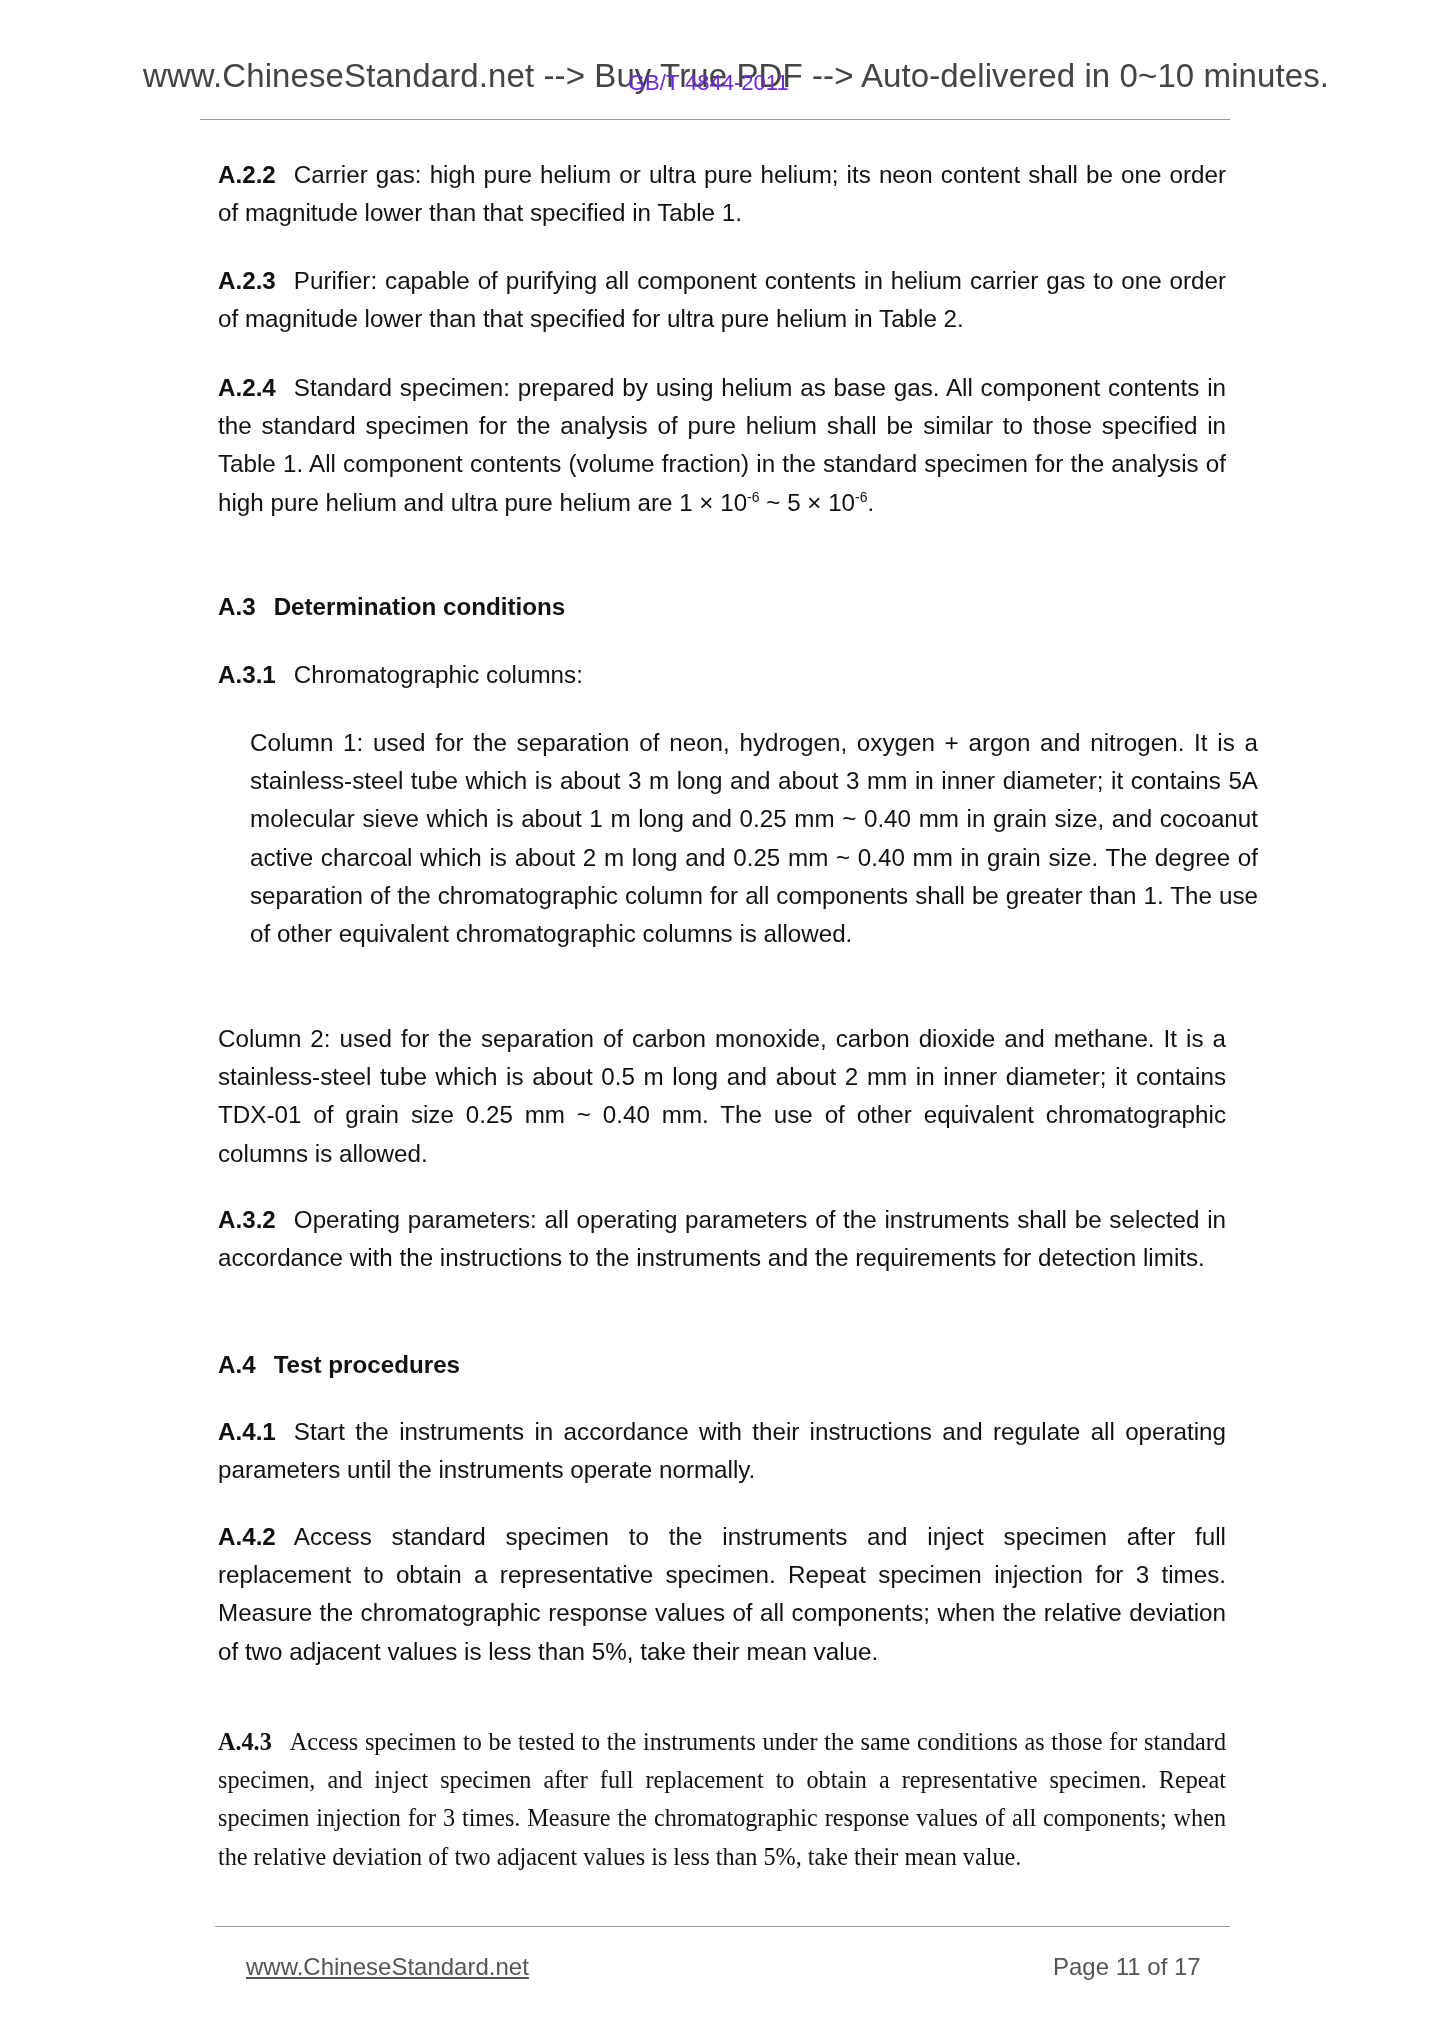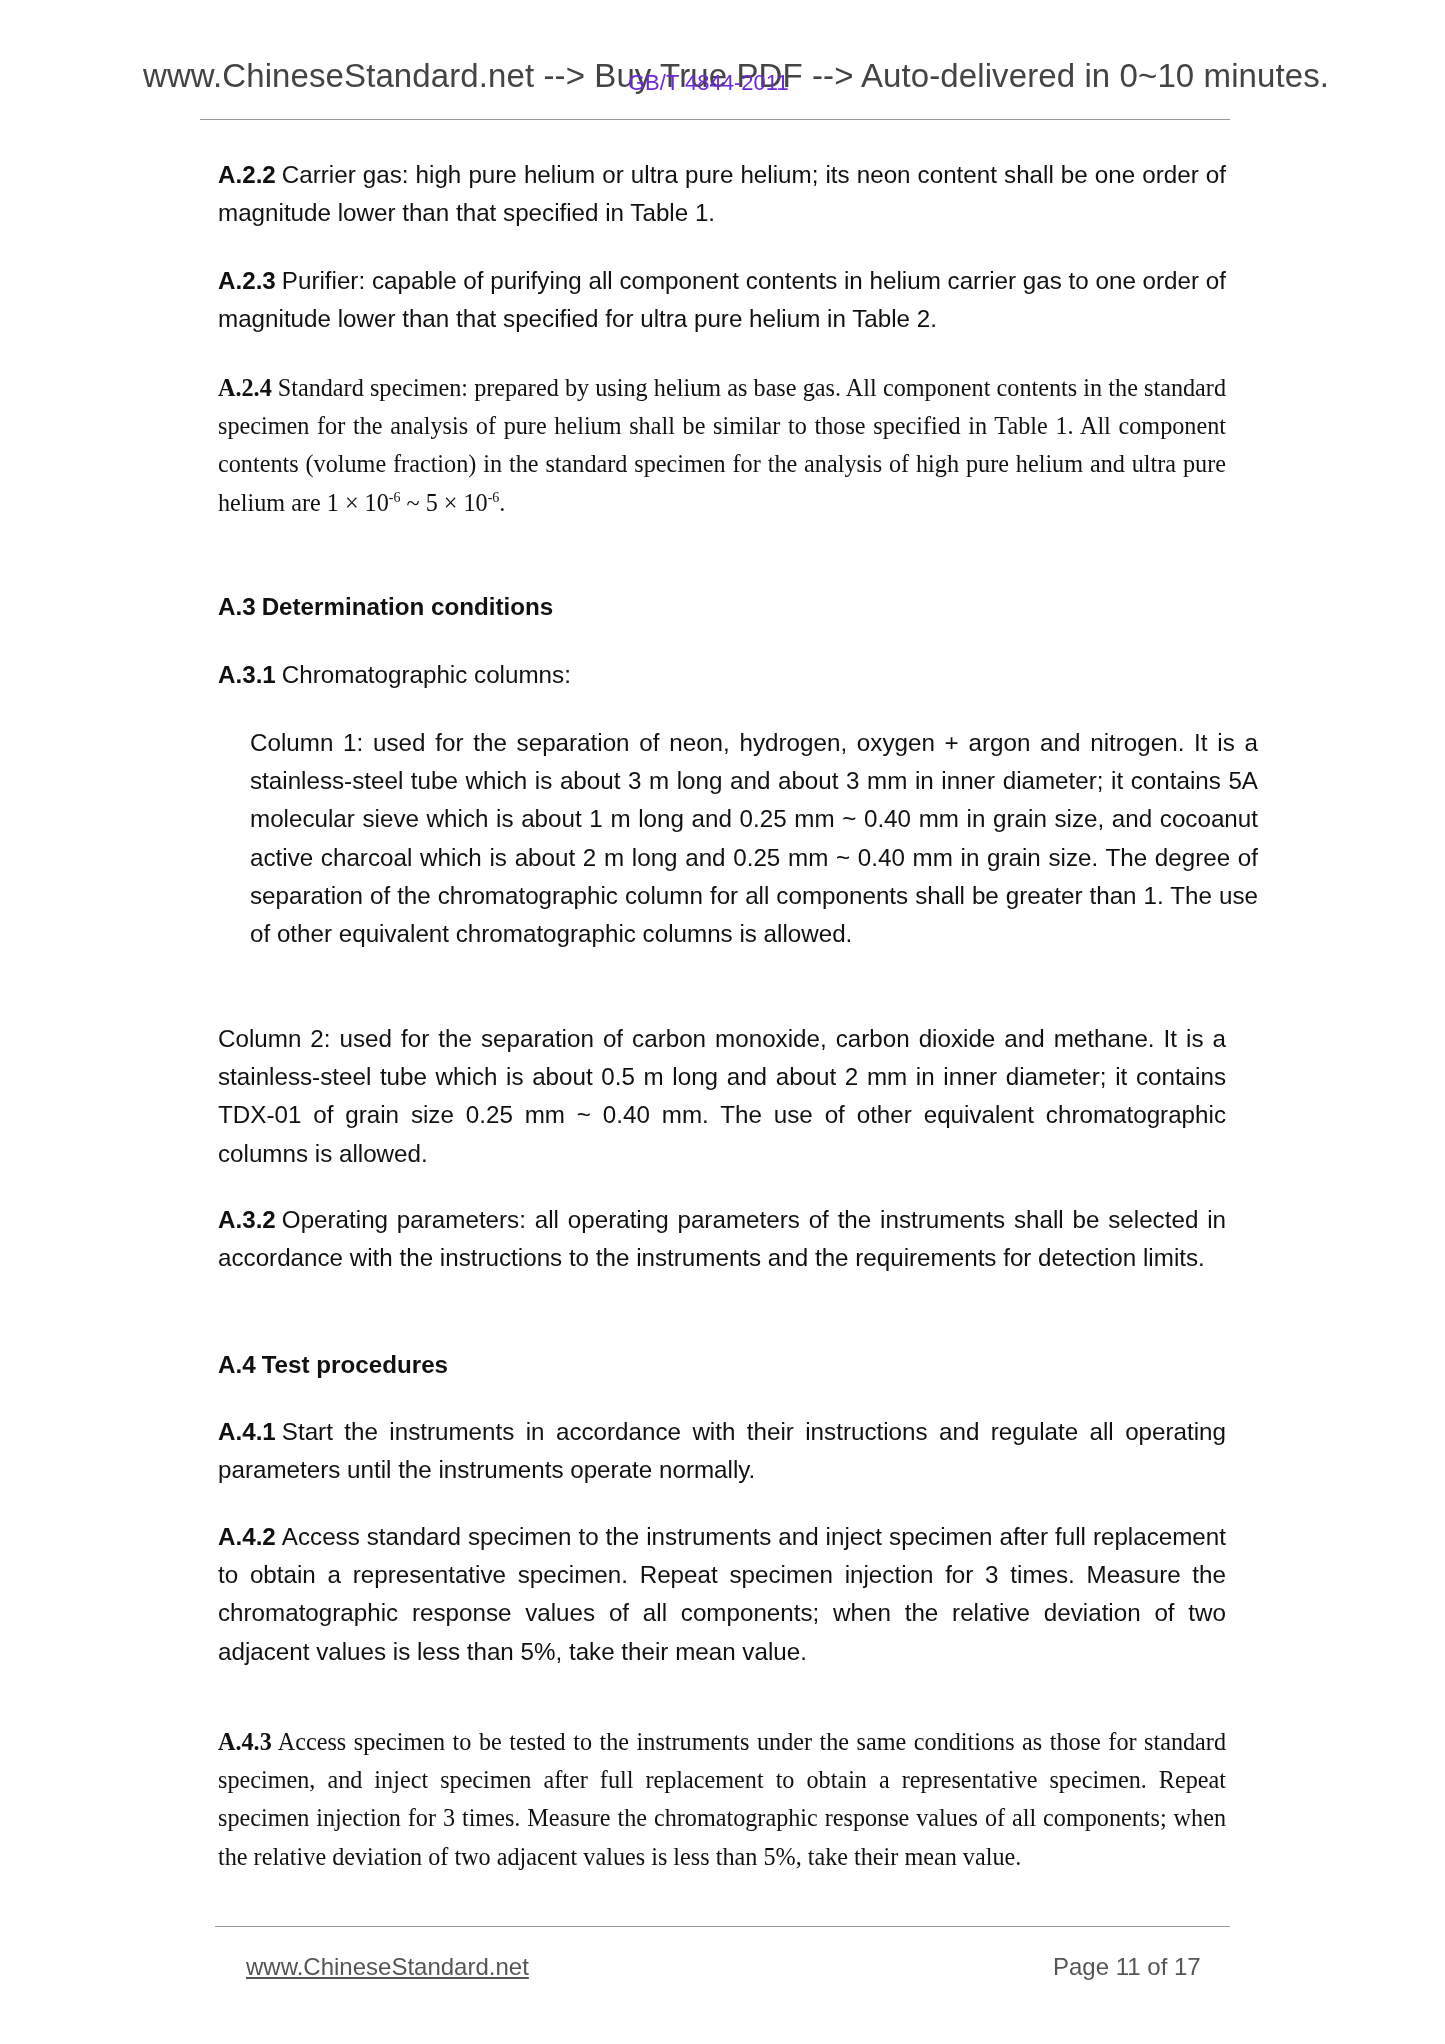--- a/index.html
+++ b/index.html
@@ -2,21 +2,21 @@
 <html><head>
 <meta charset="utf-8">
 <style>
   html, body { margin:0; padding:0; background:#ffffff; }
   body { width:1445px; height:2044px; position:relative; overflow:hidden;
          font-family:"Liberation Sans", sans-serif; color:#111; }
   .hdr { position:absolute; left:143px; top:58px; width:1160px; font-size:33px; color:#444; white-space:nowrap; line-height:36px; letter-spacing:0.1px; }
   .hdr-overlay { position:absolute; left:628px; top:70px; font-size:22px; color:#6d28d9; white-space:nowrap; line-height:26px; }
   .rule { position:absolute; height:1px; background:#9a9a9a; }
   .p { position:absolute; left:218px; width:1008px; font-size:24.2px; line-height:38.2px; text-align:justify; margin:0; }
-  .num { font-weight:bold; margin-right:6px; }
+  .num { font-weight:bold; margin-right:18px; }
   .hd { font-weight:bold; }
   sup { font-size:14px; vertical-align:9px; line-height:0; }
   .foot-link { position:absolute; left:218px; top:1952px; font-size:24px; color:#555; text-decoration:underline; line-height:30px;margin-left:28px; }
   .foot-page { position:absolute; left:1053px; top:1952px; font-size:24px; color:#555; line-height:30px; white-space:nowrap; }
   .foot-page b { font-weight:normal; }
 </style>
 </head>
 <body>
 
 <div class="hdr">www.ChineseStandard.net --&gt; Buy True PDF --&gt; Auto-delivered in 0~10 minutes.</div>
@@ -24,21 +24,21 @@
 <div class="rule" style="left:200px; top:119px; width:1030px;"></div>
 
 <p class="p" style="top:156px;">
   <span class="num">A.2.2</span><span>Carrier gas: high pure helium or ultra pure helium; its neon content shall be one order of magnitude lower than that specified in Table 1.</span>
 </p>
 
 <p class="p" style="top:262px;">
   <span class="num">A.2.3</span><span>Purifier: capable of purifying all component contents in helium carrier gas to one order of magnitude lower than that specified for ultra pure helium in Table 2.</span>
 </p>
 
-<p class="p" style="top:369px;font-family:Liberation Serif, serif;">
+<p class="p" style="top:369px;">
   <span class="num">A.2.4</span><span>Standard specimen: prepared by using helium as base gas. All component contents in the standard specimen for the analysis of pure helium shall be similar to those specified in Table 1. All component contents (volume fraction) in the standard specimen for the analysis of high pure helium and ultra pure helium are 1 × 10</span><sup>-6</sup><span> ~ 5 × 10</span><sup>-6</sup><span>.</span>
 </p>
 
 <p class="p" style="top:588px;">
   <span class="num hd">A.3</span><span class="hd">Determination conditions</span>
 </p>
 
 <p class="p" style="top:656px;">
   <span class="num">A.3.1</span><span>Chromatographic columns:</span>
 </p>

